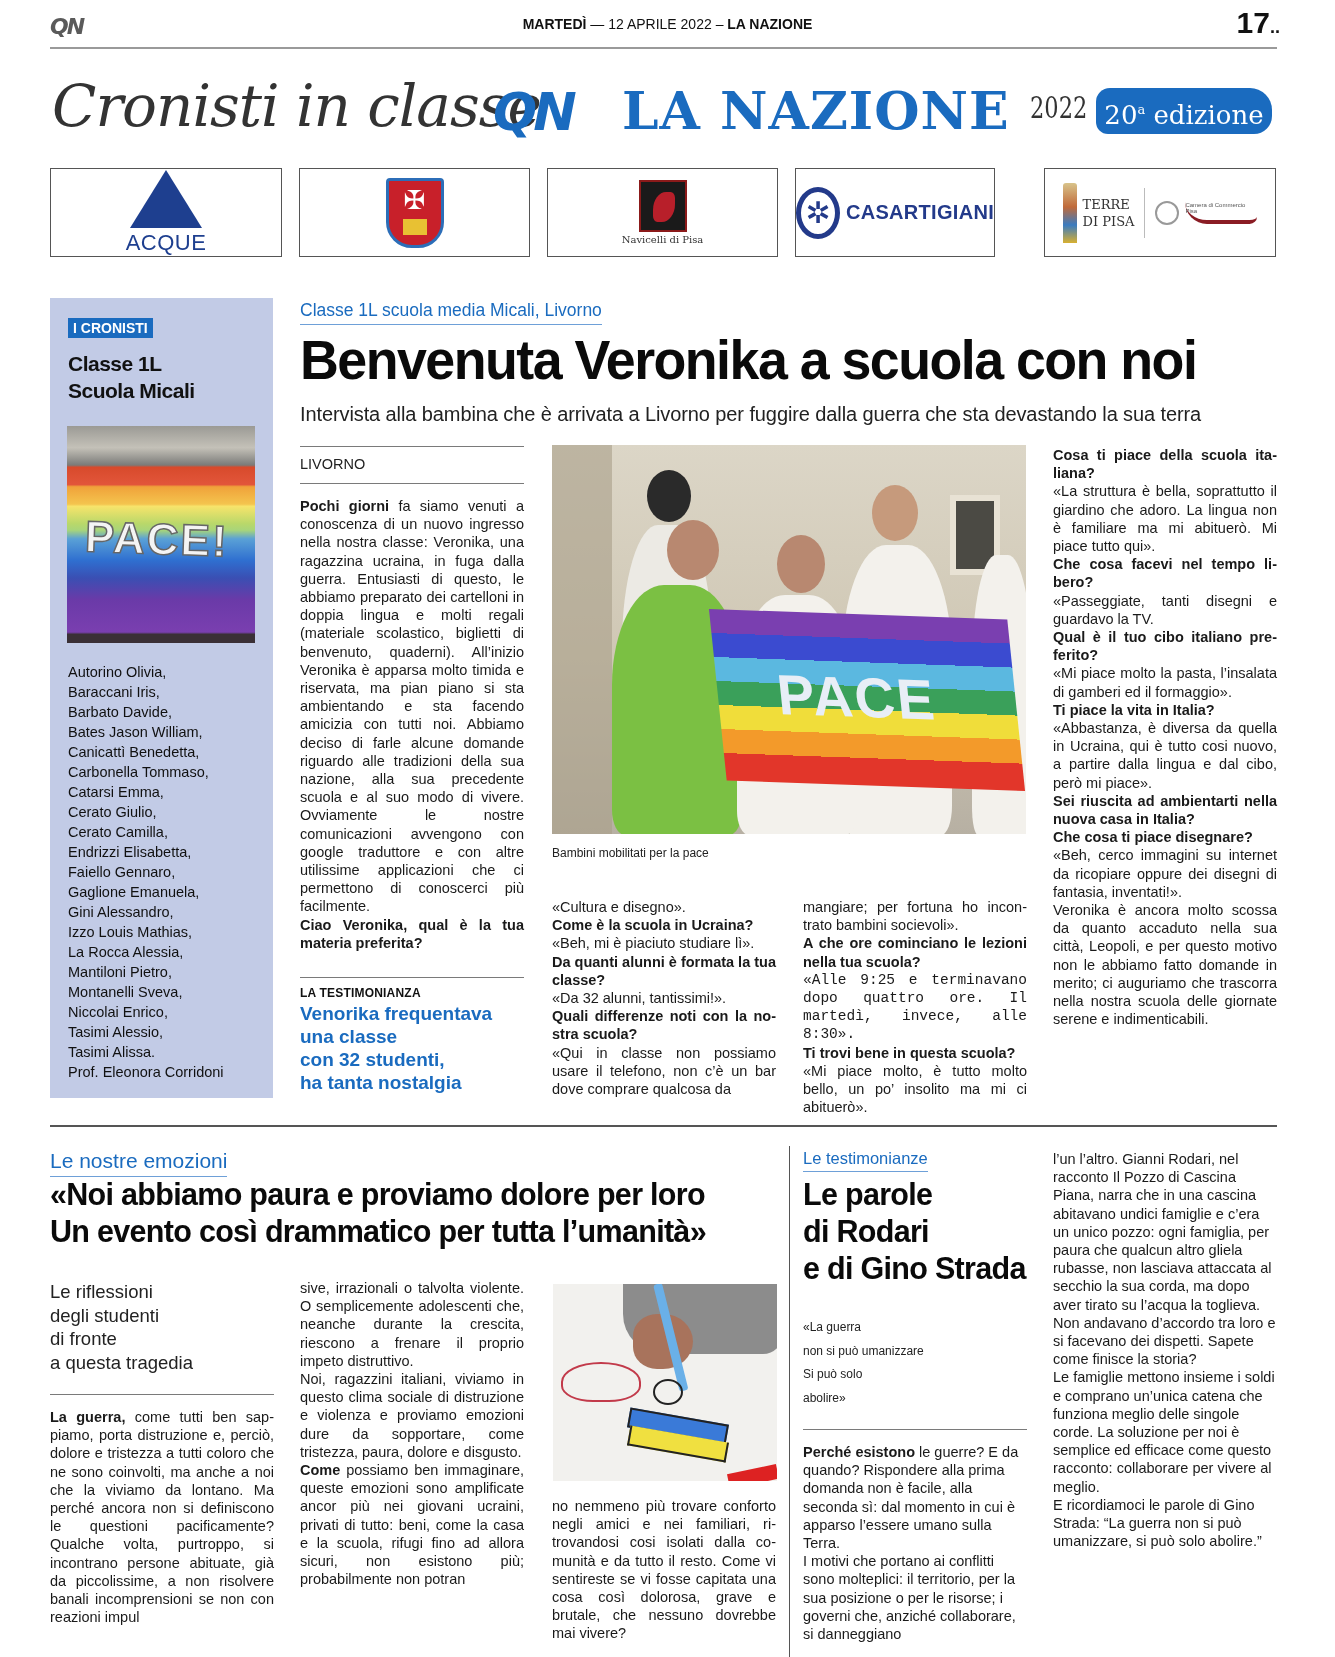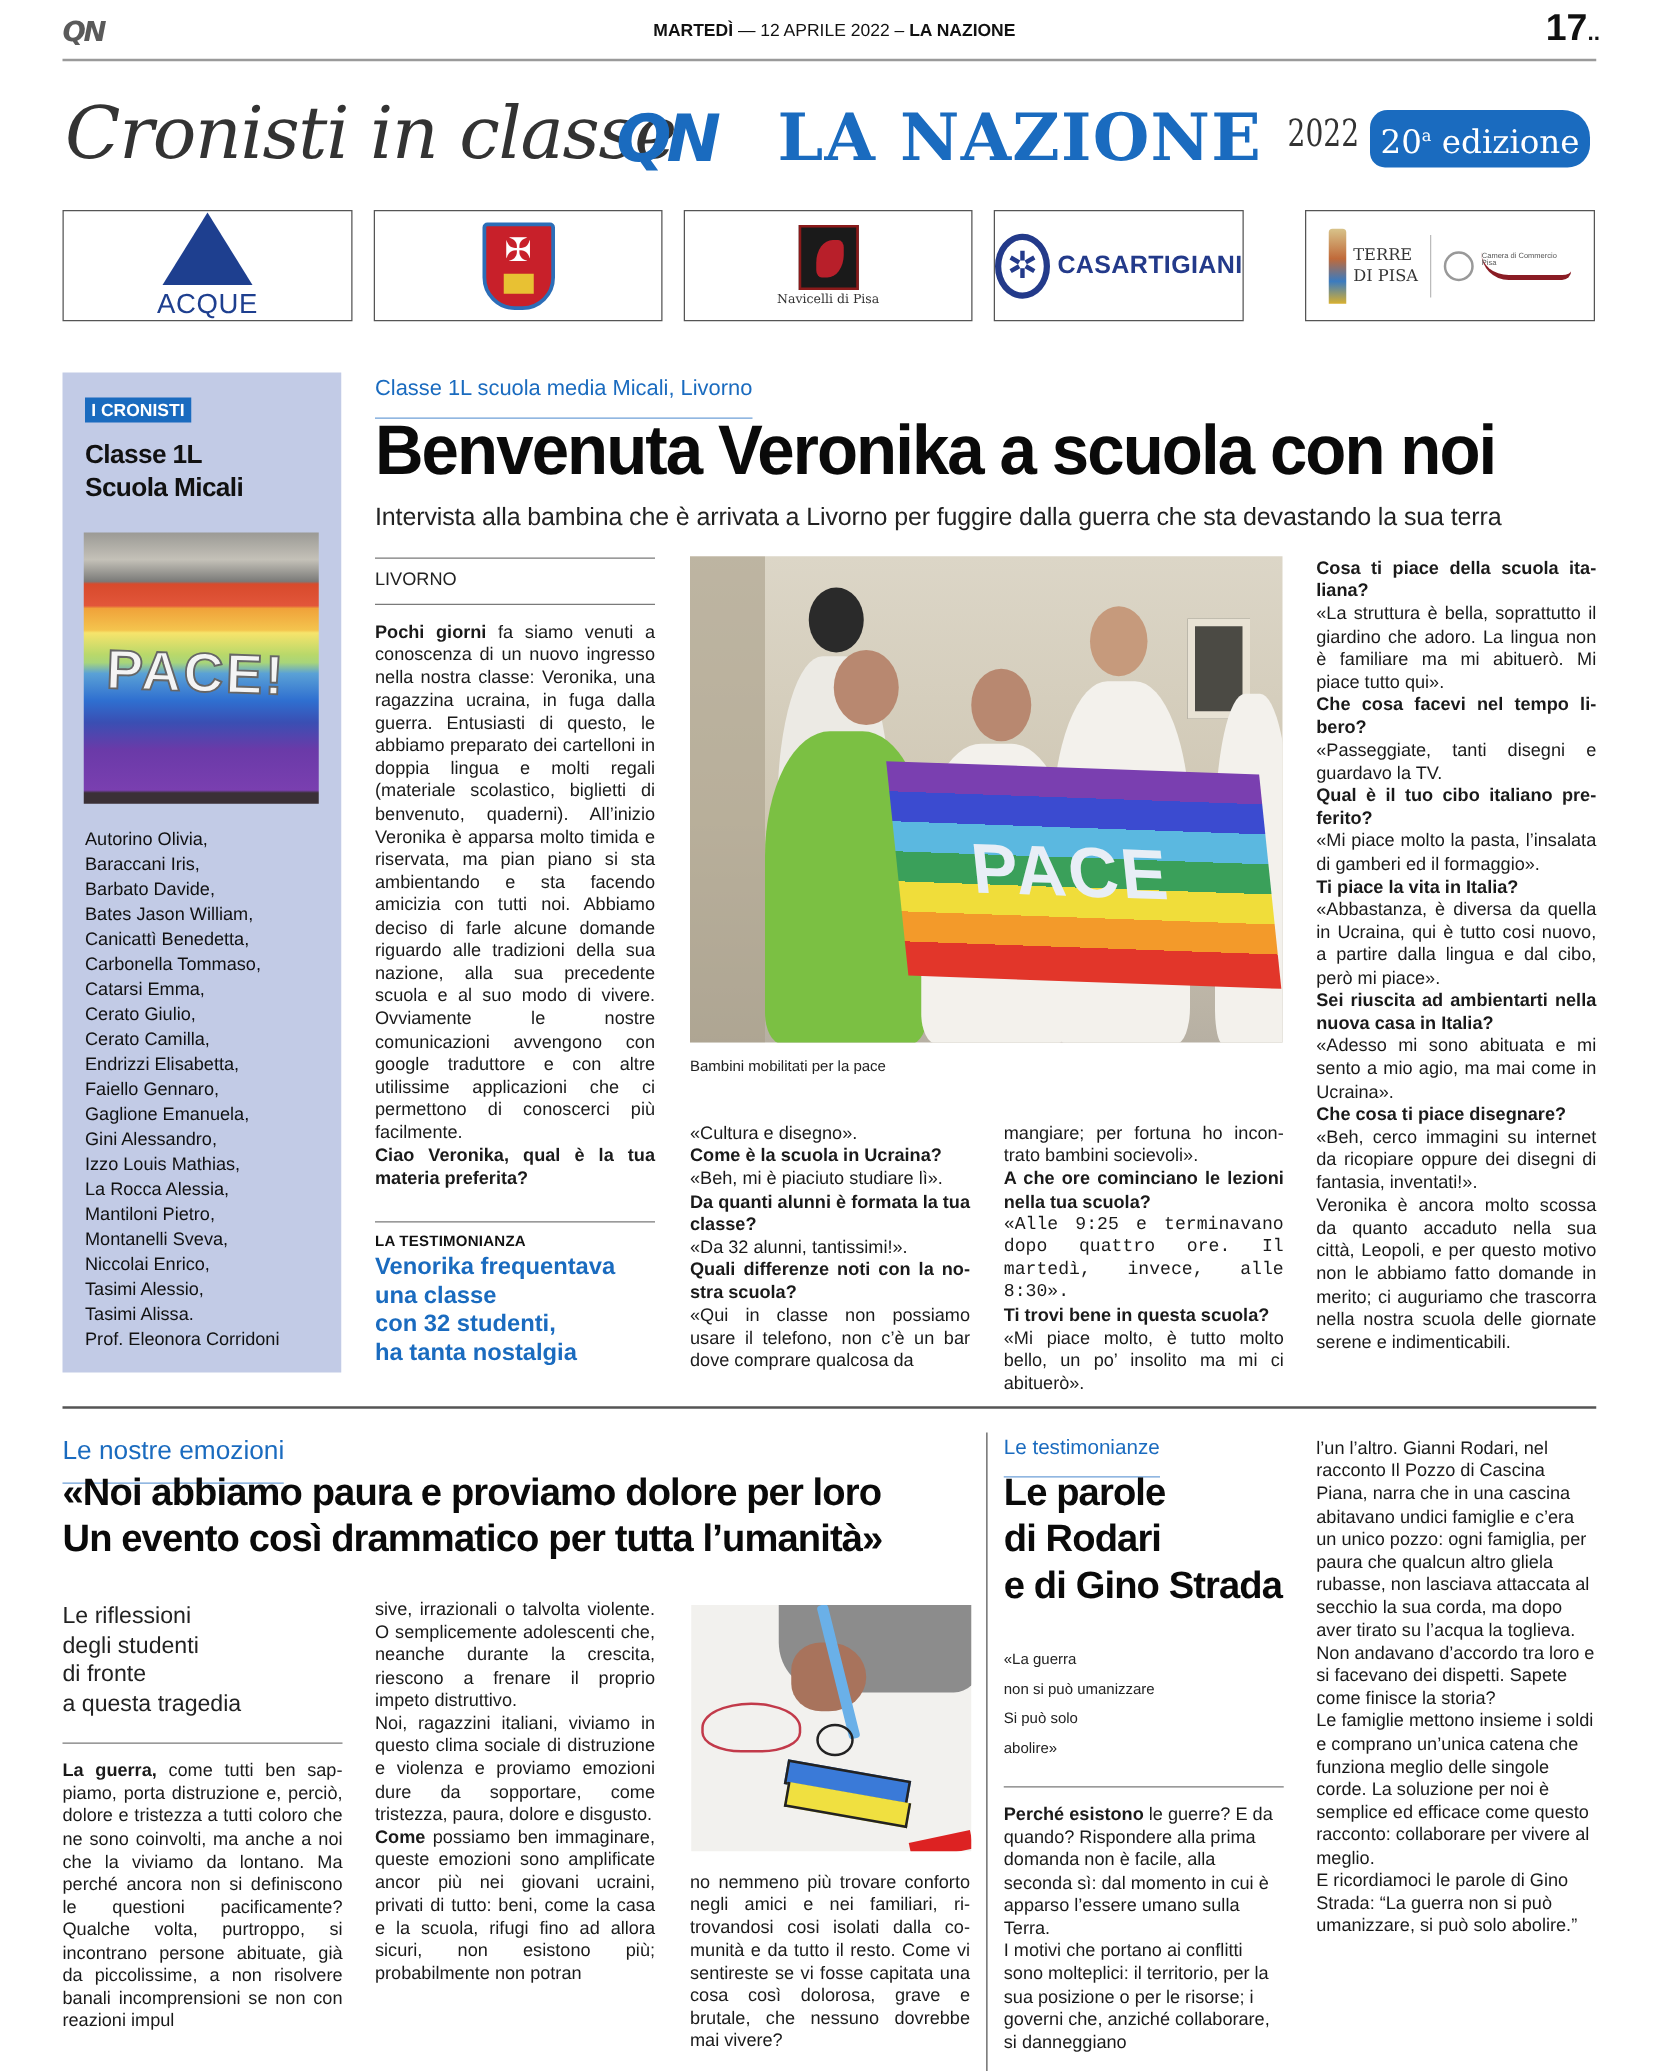--- a/index.html
+++ b/index.html
@@ -50,21 +50,21 @@
   
   .sidebar { left: 50px; top: 298px; width: 223px; height: 800px; background: #c2cbe6; }
   .badge { left: 68px; top: 318px; background: #1a6bbf; color: #fff; font-weight: bold; font-size: 14px; padding: 2px 5px; }
   .side-title { left: 68px; top: 350px; font-weight: bold; font-size: 21px; line-height: 27px; color: #111; letter-spacing: -0.5px; }
   .side-photo { left: 67px; top: 426px; width: 188px; height: 217px; overflow: hidden;
     background: linear-gradient(#9b9a95 0%, #c4c1b8 10%, #7b7b79 18%, #d84a2c 19%, #e2563a 27%, #f0a23a 28%, #f4c44e 36%, #f7e46b 37%, #b9d86a 45%, #a8d57a 48%, #5aa1d6 52%, #2f6fd0 62%, #3a4fb3 70%, #6a3aa8 80%, #7a3fb0 95%, #3a3036 96%); }
   .side-photo .pace { position: absolute; left: 18px; top: 88px; font-size: 44px; font-weight: bold; color: #f4f4f4; -webkit-text-stroke: 1.5px #666; letter-spacing: 2px; transform: rotate(2deg); }
   .side-names { left: 68px; top: 662px; font-size: 14.5px; line-height: 20px; color: #111; }
 
   
-  .kicker { font-size: 17.5px; color: #1a6bbf; border-bottom: 1.5px solid #6ea0d8; padding-bottom: 13px; display: inline-block; }
+  .kicker { font-size: 17.5px; color: #1a6bbf; border-bottom: 1.5px solid #6ea0d8; padding-bottom: 3px; display: inline-block; }
   .k1 { left: 300px; top: 300px; }
   .headline { left: 300px; top: 327px; font-weight: bold; font-size: 56px; letter-spacing: -1.6px; color: #0a0a0a; white-space: nowrap; transform: scaleX(0.96); transform-origin: left; }
   .subhead { left: 300px; top: 403px; font-size: 20px; color: #222; white-space: nowrap; letter-spacing: -0.1px; }
   .rule { background: #7a7a7a; height: 1px; }
   .r1 { left: 300px; top: 446px; width: 224px; }
   .place { left: 300px; top: 456px; font-size: 14.5px; color: #222; }
   .r2 { left: 300px; top: 483px; width: 224px; }
   .col { font-size: 14.5px; line-height: 18.2px; text-align: justify; color: #1a1a1a; hyphens: manual; }
   .col b { font-weight: bold; }
   .c1 { left: 300px; top: 497px; width: 224px; }
@@ -249,21 +249,20 @@
 <div class="abs col c4" id="col4">
     <b style="display: block;">Cosa ti piace della scuola ita­liana?</b>
     <span style="display: block;">«La struttura è bella, soprattutto il giardino che adoro. La lingua non è familiare ma mi abituerò. Mi piace tutto qui».</span>
     <b style="display: block;">Che cosa facevi nel tempo li­bero?</b>
     <span style="display: block;">«Passeggiate, tanti disegni e guardavo la TV.</span>
     <b style="display: block;">Qual è il tuo cibo italiano pre­ferito?</b>
     <span style="display: block;">«Mi piace molto la pasta, l’insala­ta di gamberi ed il formaggio».</span>
     <b style="display: block;">Ti piace la vita in Italia?</b>
     <span style="display: block;">«Abbastanza, è diversa da quel­la in Ucraina, qui è tutto cosi nuovo, a partire dalla lingua e dal cibo, però mi piace».</span>
     <b style="display: block;">Sei riuscita ad ambientarti nel­la nuova casa in Italia?</b>
-    <span style="display: block;">«Adesso mi sono abituata e mi sento a mio agio, ma mai come in Ucraina».</span>
     <b style="display: block;">Che cosa ti piace disegnare?</b>
     <span style="display: block;">«Beh, cerco immagini su inter­net da ricopiare oppure dei dise­gni di fantasia, inventati!».</span>
     <span style="display: block;">Veronika è ancora molto scossa da quanto accaduto nella sua città, Leopoli, e per questo moti­vo non le abbiamo fatto doman­de in merito; ci auguriamo che trascorra nella nostra scuola del­le giornate serene e indimenti­cabili.</span>
   </div>
 
 <div class="abs mid-rule"></div>
 
 <div class="abs kicker k2">Le nostre emozioni</div>
 <div class="abs head2">
   <div>«Noi abbiamo paura e proviamo dolore per loro</div>

